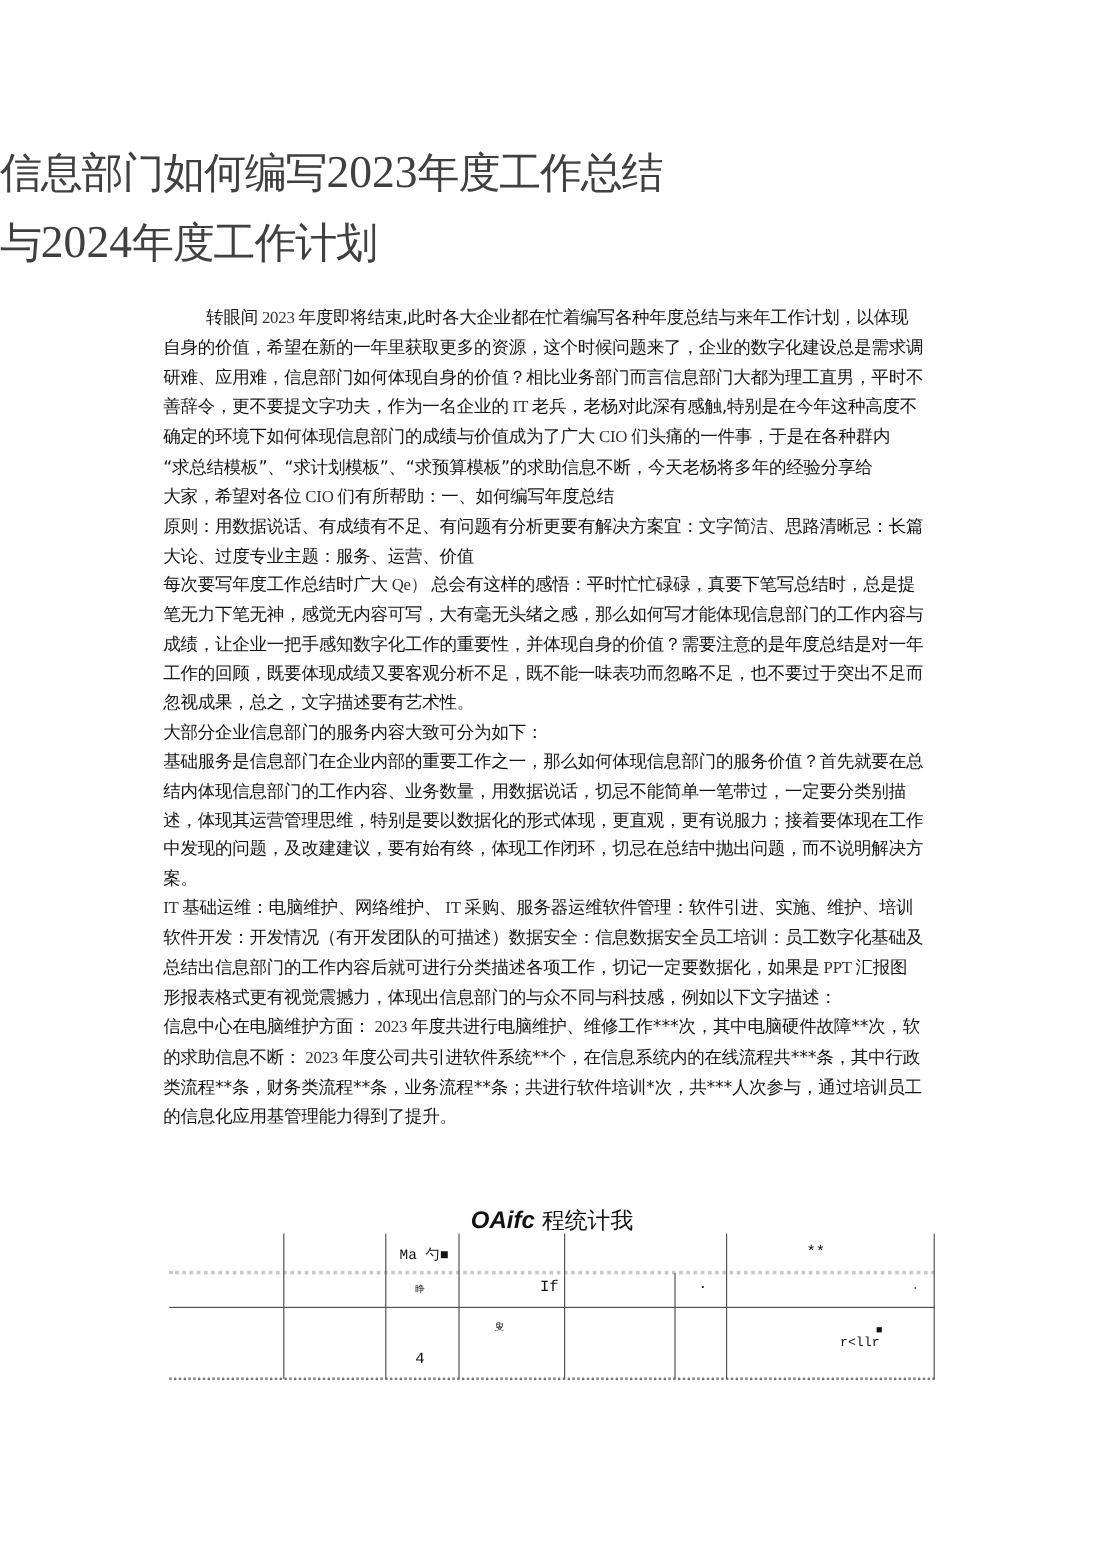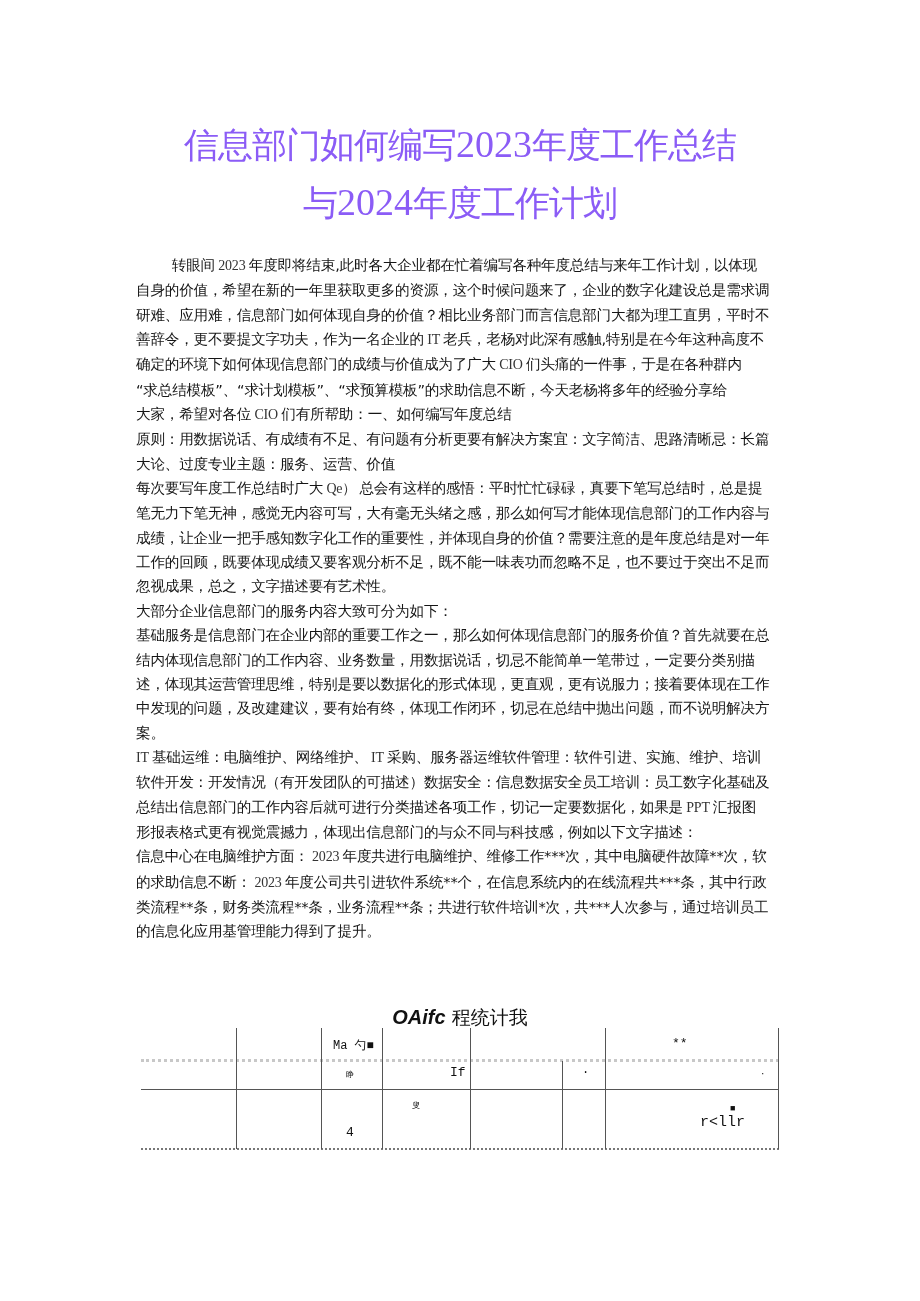--- a/index.html
+++ b/index.html
@@ -1,19 +1,19 @@
 <!DOCTYPE html>
 <html><head>
 <meta charset="utf-8">
 <style>
   html, body { margin: 0; padding: 0; background: #ffffff; }
   body { width: 920px; height: 1301px; position: relative; overflow: hidden; color: #111; }
   .page { position: absolute; left: 0; top: 0; width: 920px; height: 1301px; background: #fff; }
-  .title { position: absolute; left: 0; width: 920px; text-align: center;
-           font-family: "DejaVu Sans", sans-serif; font-size: 35px; color: #8b5cf6;
+  .title { position: absolute; left: 0; width: 920px; text-align: left;
+           font-family: "DejaVu Sans", sans-serif; font-size: 35px; color: #404040;
            letter-spacing: -1px; line-height: 44px; }
   .title .num { font-family: "Liberation Serif", serif; font-size: 38px; letter-spacing: 0; }
   .title-1 { top: 122px; }
   .title-2 { top: 180px; }
   .body { position: absolute; left: 136px; top: 253px; width: 648px;
           font-family: "DejaVu Sans", sans-serif; font-size: 14.6px; line-height: 24.35px;
           color: #151515; letter-spacing: -0.2px; }
   .body p { margin: 0; text-align: justify; text-align-last: left; }
   .body .ln { display: block; white-space: nowrap; }
   .body .lat { font-family: "Liberation Serif", serif; font-size: 14px; color: #333; }
@@ -108,17 +108,17 @@
     <div class="vl" style="left:605px; top:1028px; height:121px;"></div>
     <div class="vl" style="left:778px; top:1028px; height:121px;"></div>
   <div class="cell-txt" style="left: 333px; top: 1037px; font-size: 12px;">Ma 勺■</div>
       <div class="cell-txt" style="left: 672px; top: 1036px; font-size: 13px;">**</div>
       <div class="cell-txt" style="left: 346px; top: 1069px; font-size: 8px;">睁</div>
       <div class="cell-txt" style="left: 450px; top: 1065px; font-size: 13px;">If</div>
       <div class="cell-txt" style="left: 582px; top: 1066px; font-size: 12px;">·</div>
       <div class="cell-txt" style="left: 760px; top: 1069px; font-size: 9px;">·</div>
       <div class="cell-txt" style="left: 412px; top: 1100px; font-size: 8px;">叟</div>
       <div class="cell-txt" style="left: 730px; top: 1104px; font-size: 9px;">■</div>
-      <div class="cell-txt" style="left: 700px; top: 1114px; font-size: 15px;">r&lt;llr</div>
+      <div class="cell-txt" style="left: 700px; top: 1114px; font-size: 11px;">r&lt;llr</div>
       <div class="cell-txt" style="left: 346px; top: 1125px; font-size: 13px;">4</div>
     </div>
 
 </div>
 
 </body></html>

